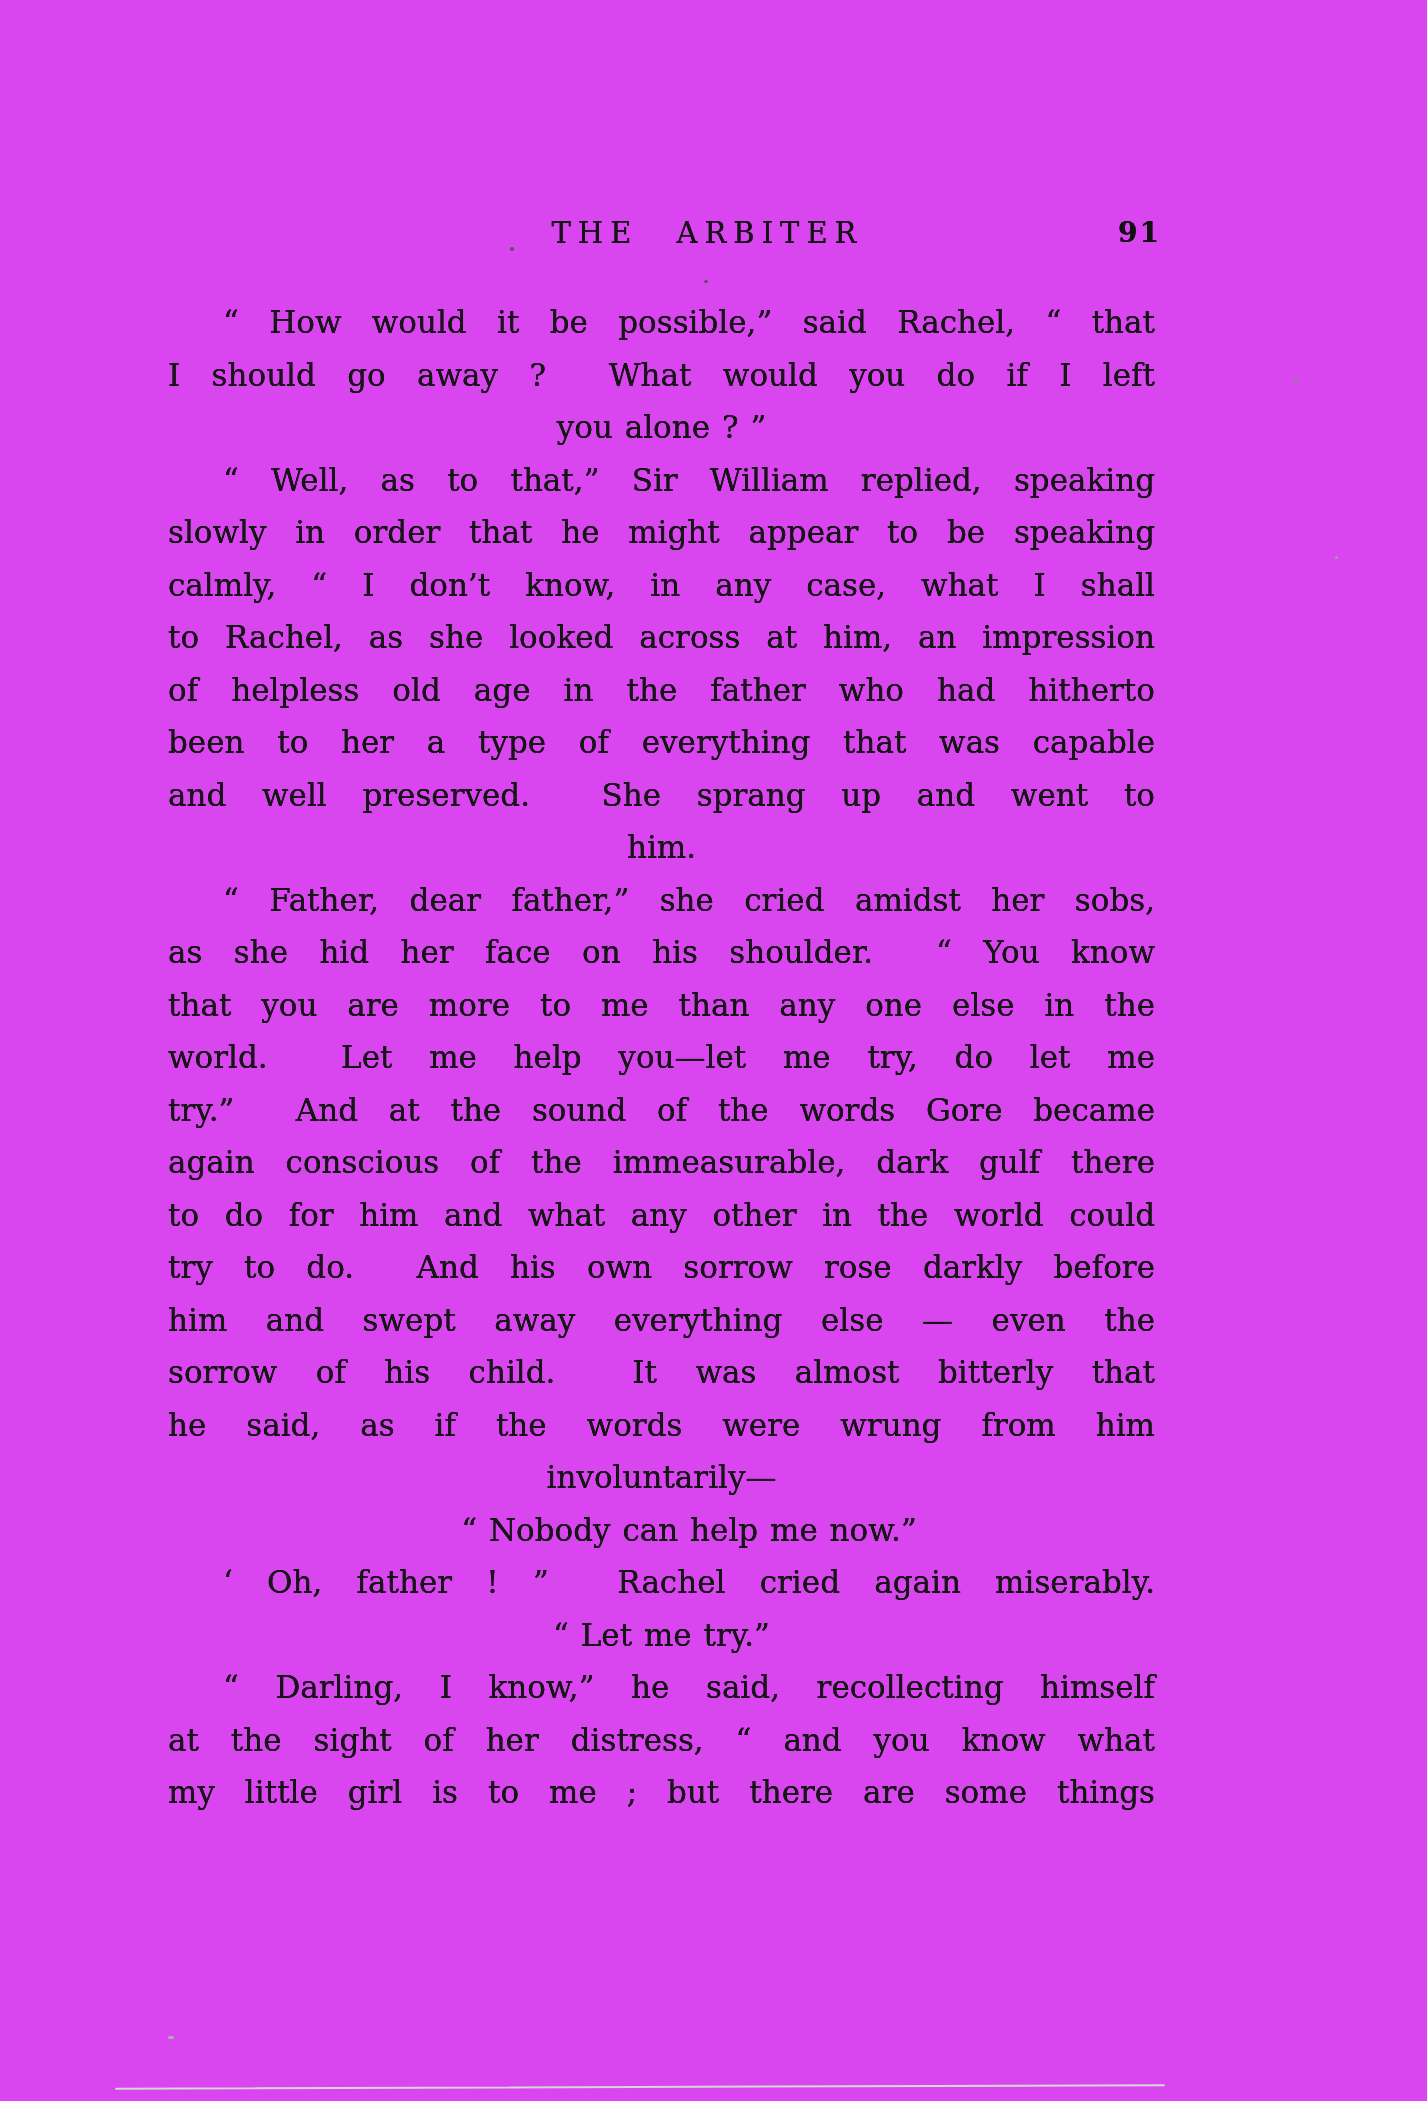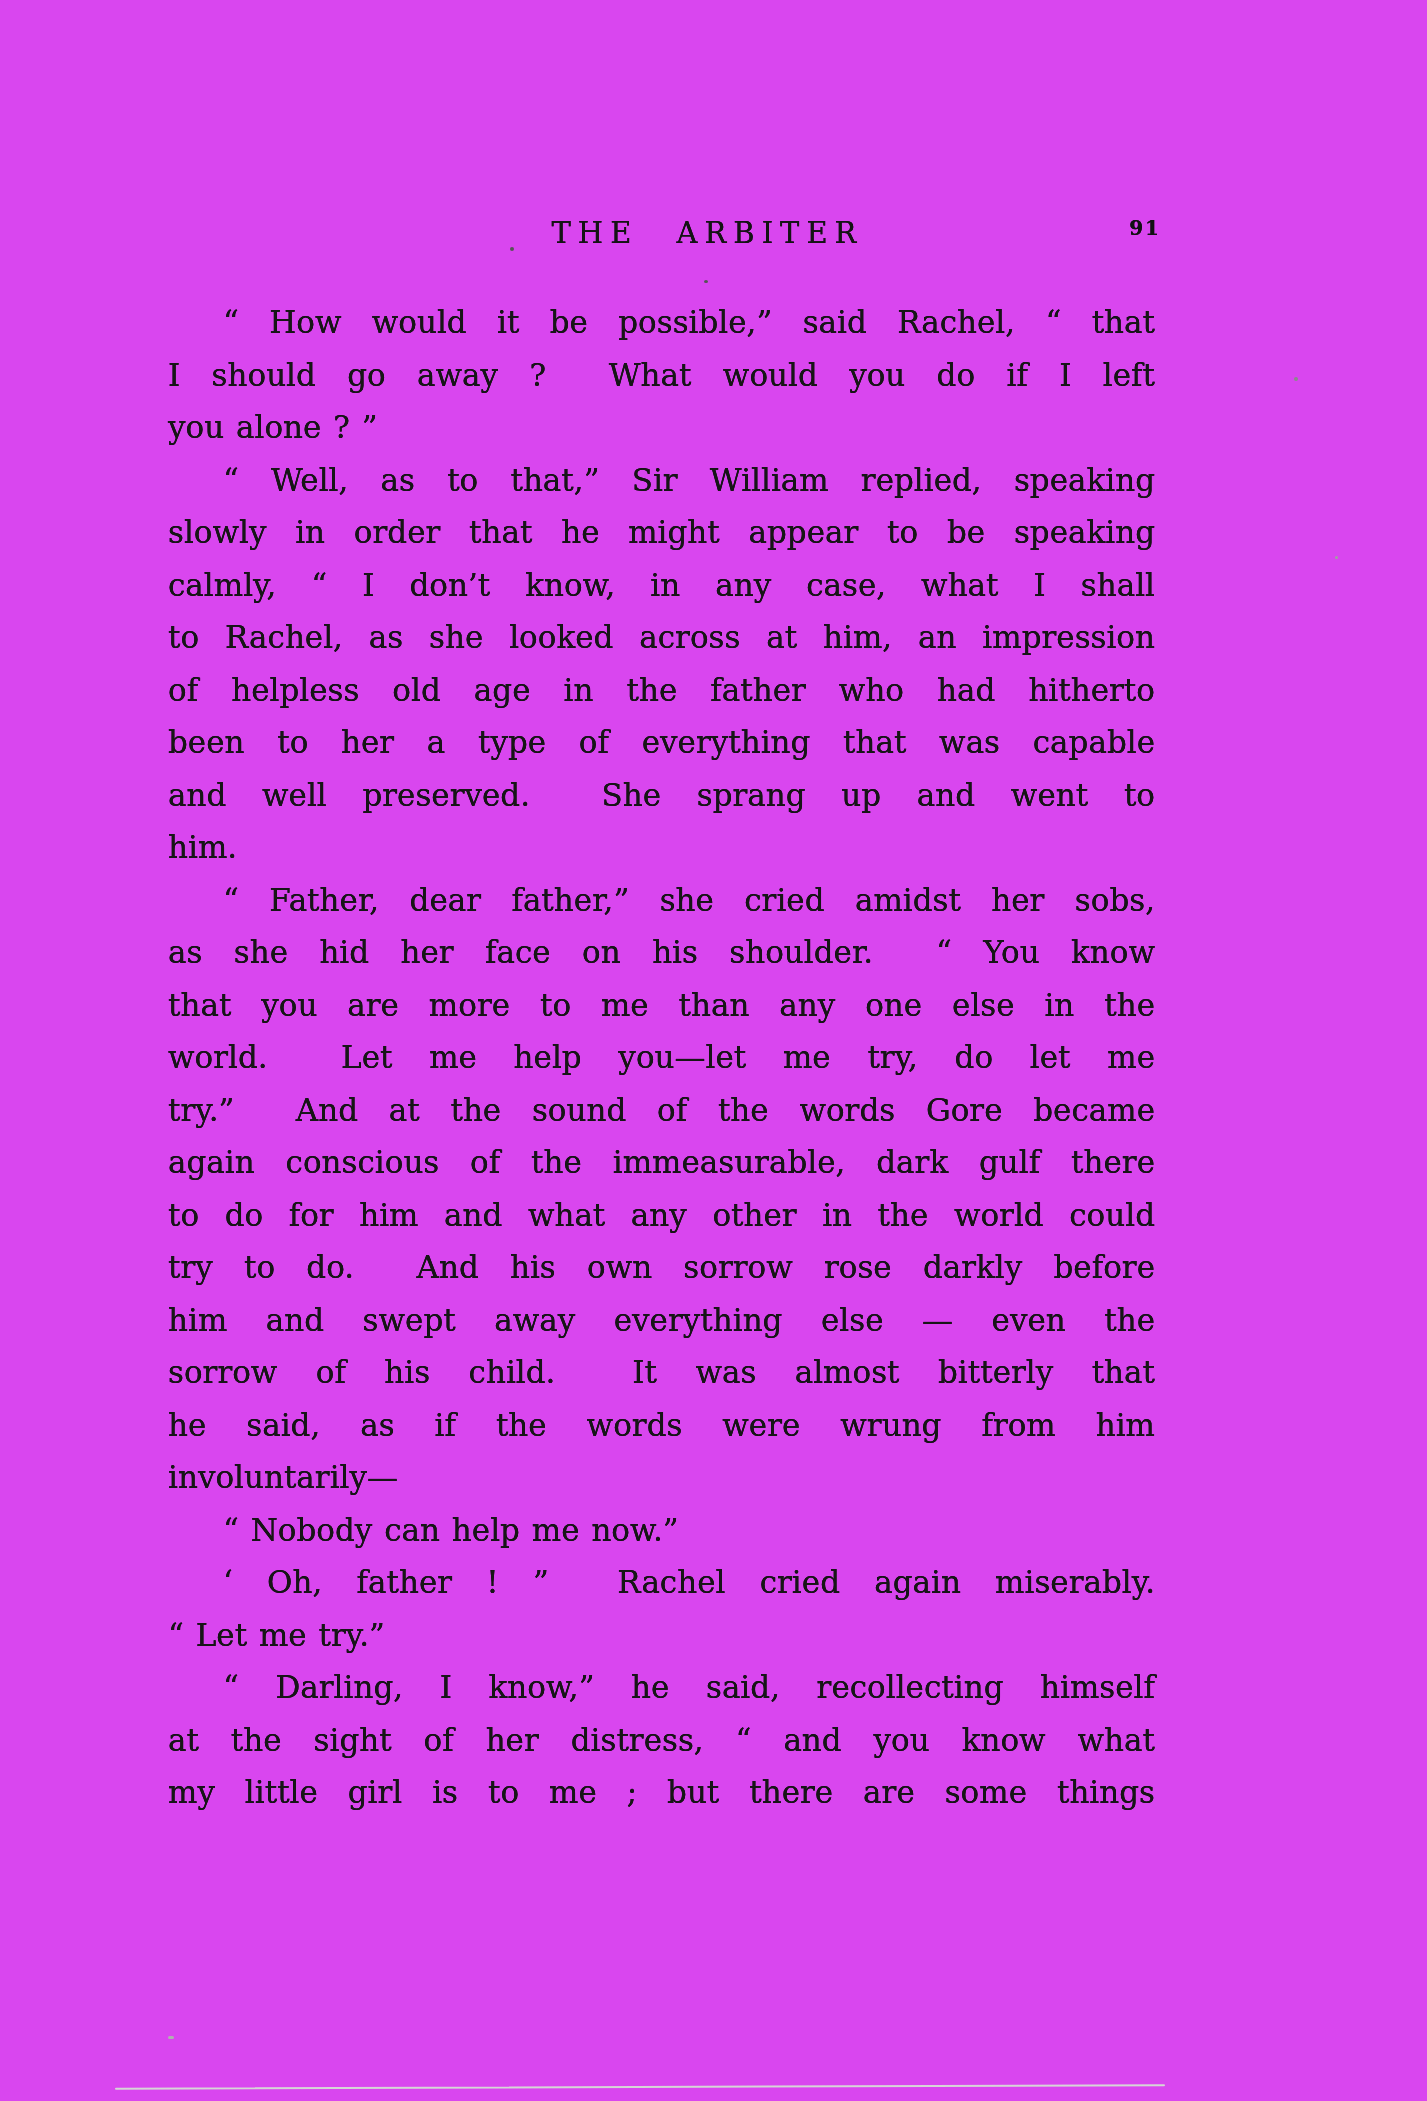--- a/index.html
+++ b/index.html
@@ -24,37 +24,37 @@
     transform: translateX(46px);
     font-size: 29px;
     letter-spacing: 7px;
     word-spacing: 22px;
     color: #141414;
     text-shadow: 0 0 0.6px #000;
   }
   .page-number {
     position: absolute;
     top: 0; right: -6px;
-    font-size: 20px;
+    font-size: 28px;
     font-weight: bold;
     letter-spacing: 2px;
     color: #111;
     text-shadow: 0 0 0.6px #000;
   }
 
   .body-text {
     position: absolute;
     top: 296px; left: 168px; width: 987px;
     font-size: 31px;
     line-height: 52.5px;
     word-spacing: 2px;
     color: #161616;
     text-shadow: 0 0 0.55px #000;
   }
-  .line { text-align: left; white-space: normal; }
+  .line { text-align: center; white-space: normal; }
   .line.j {
     text-align: justify;
     -moz-text-align-last: justify;
     text-align-last: justify;
   }
   .line.i { text-indent: 55px; }
 
   .artifact { position: absolute; background: #666; border-radius: 50%; }
   #art-dot-pre-title   { left: 510px;  top: 247px;  width: 4px; height: 4px; background:#555; }
   #art-dot-under-title { left: 704px;  top: 280px;  width: 4px; height: 3px; background:#555; }

